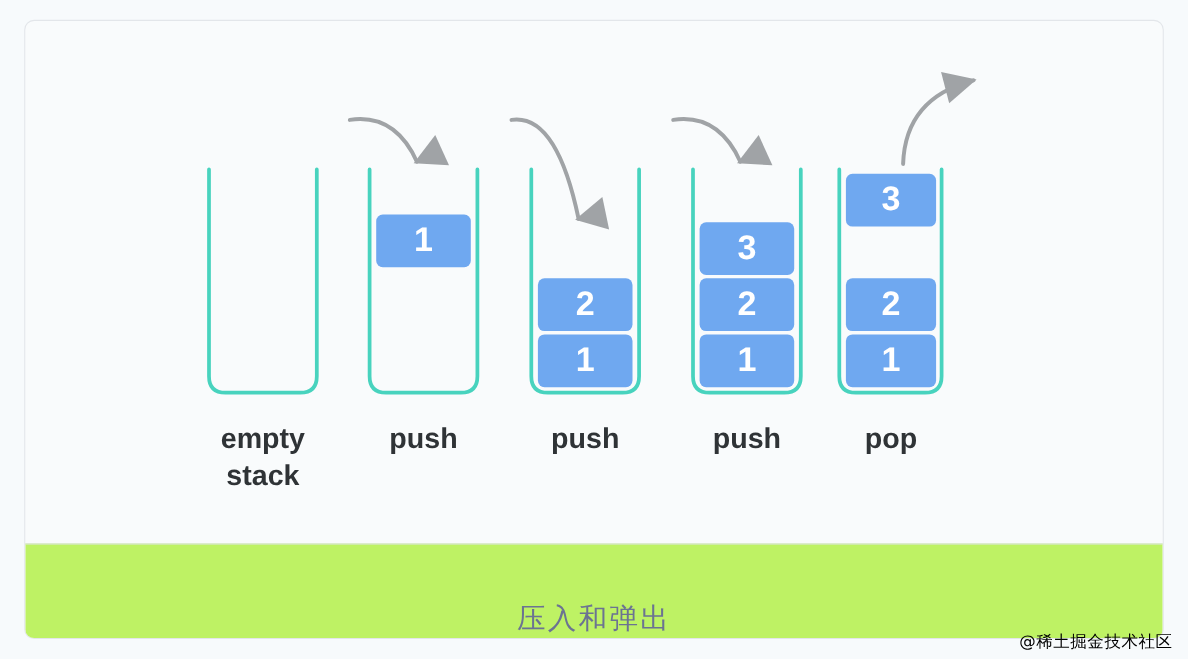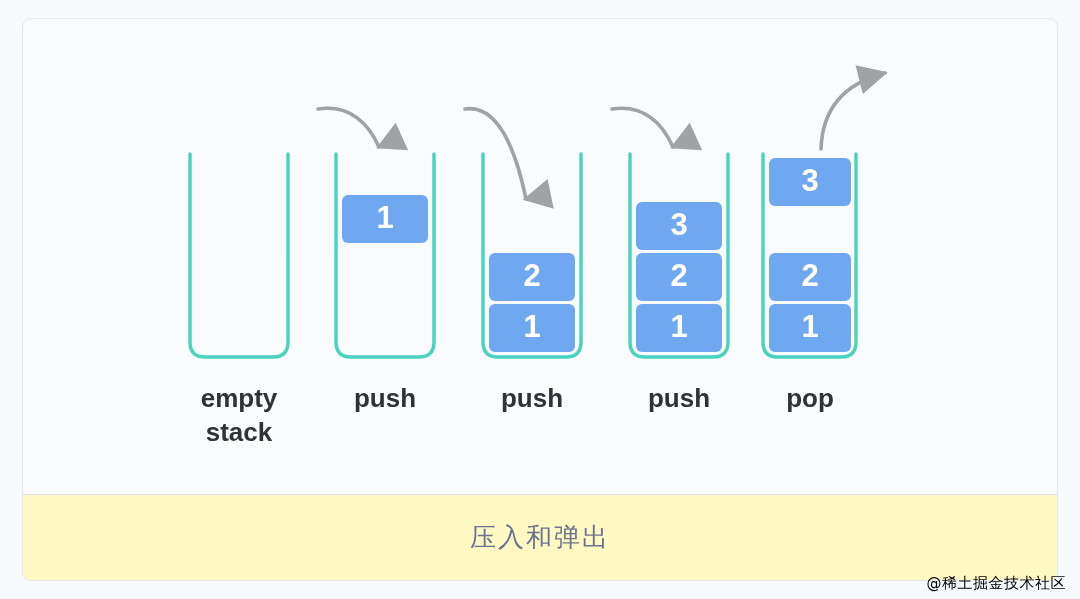--- a/index.html
+++ b/index.html
@@ -45,24 +45,24 @@
     display: block;
   }
 
   
   #caption-bar {
     position: absolute;
     left: 0;
     bottom: 0;
     width: 100%;
     height: 86px;
-    background: #fef9c3;
+    background: #bef264;
     border-top: 1px solid #e0e3ea;
     display: flex;
-    align-items: center;
+    align-items: flex-end;
     justify-content: center;
     box-sizing: border-box;
   }
   #caption-text {
     font-size: 26px;
     color: #6b7392;
     letter-spacing: 2px;
     font-family: "DejaVu Sans", "Liberation Sans", sans-serif;
   }
 

